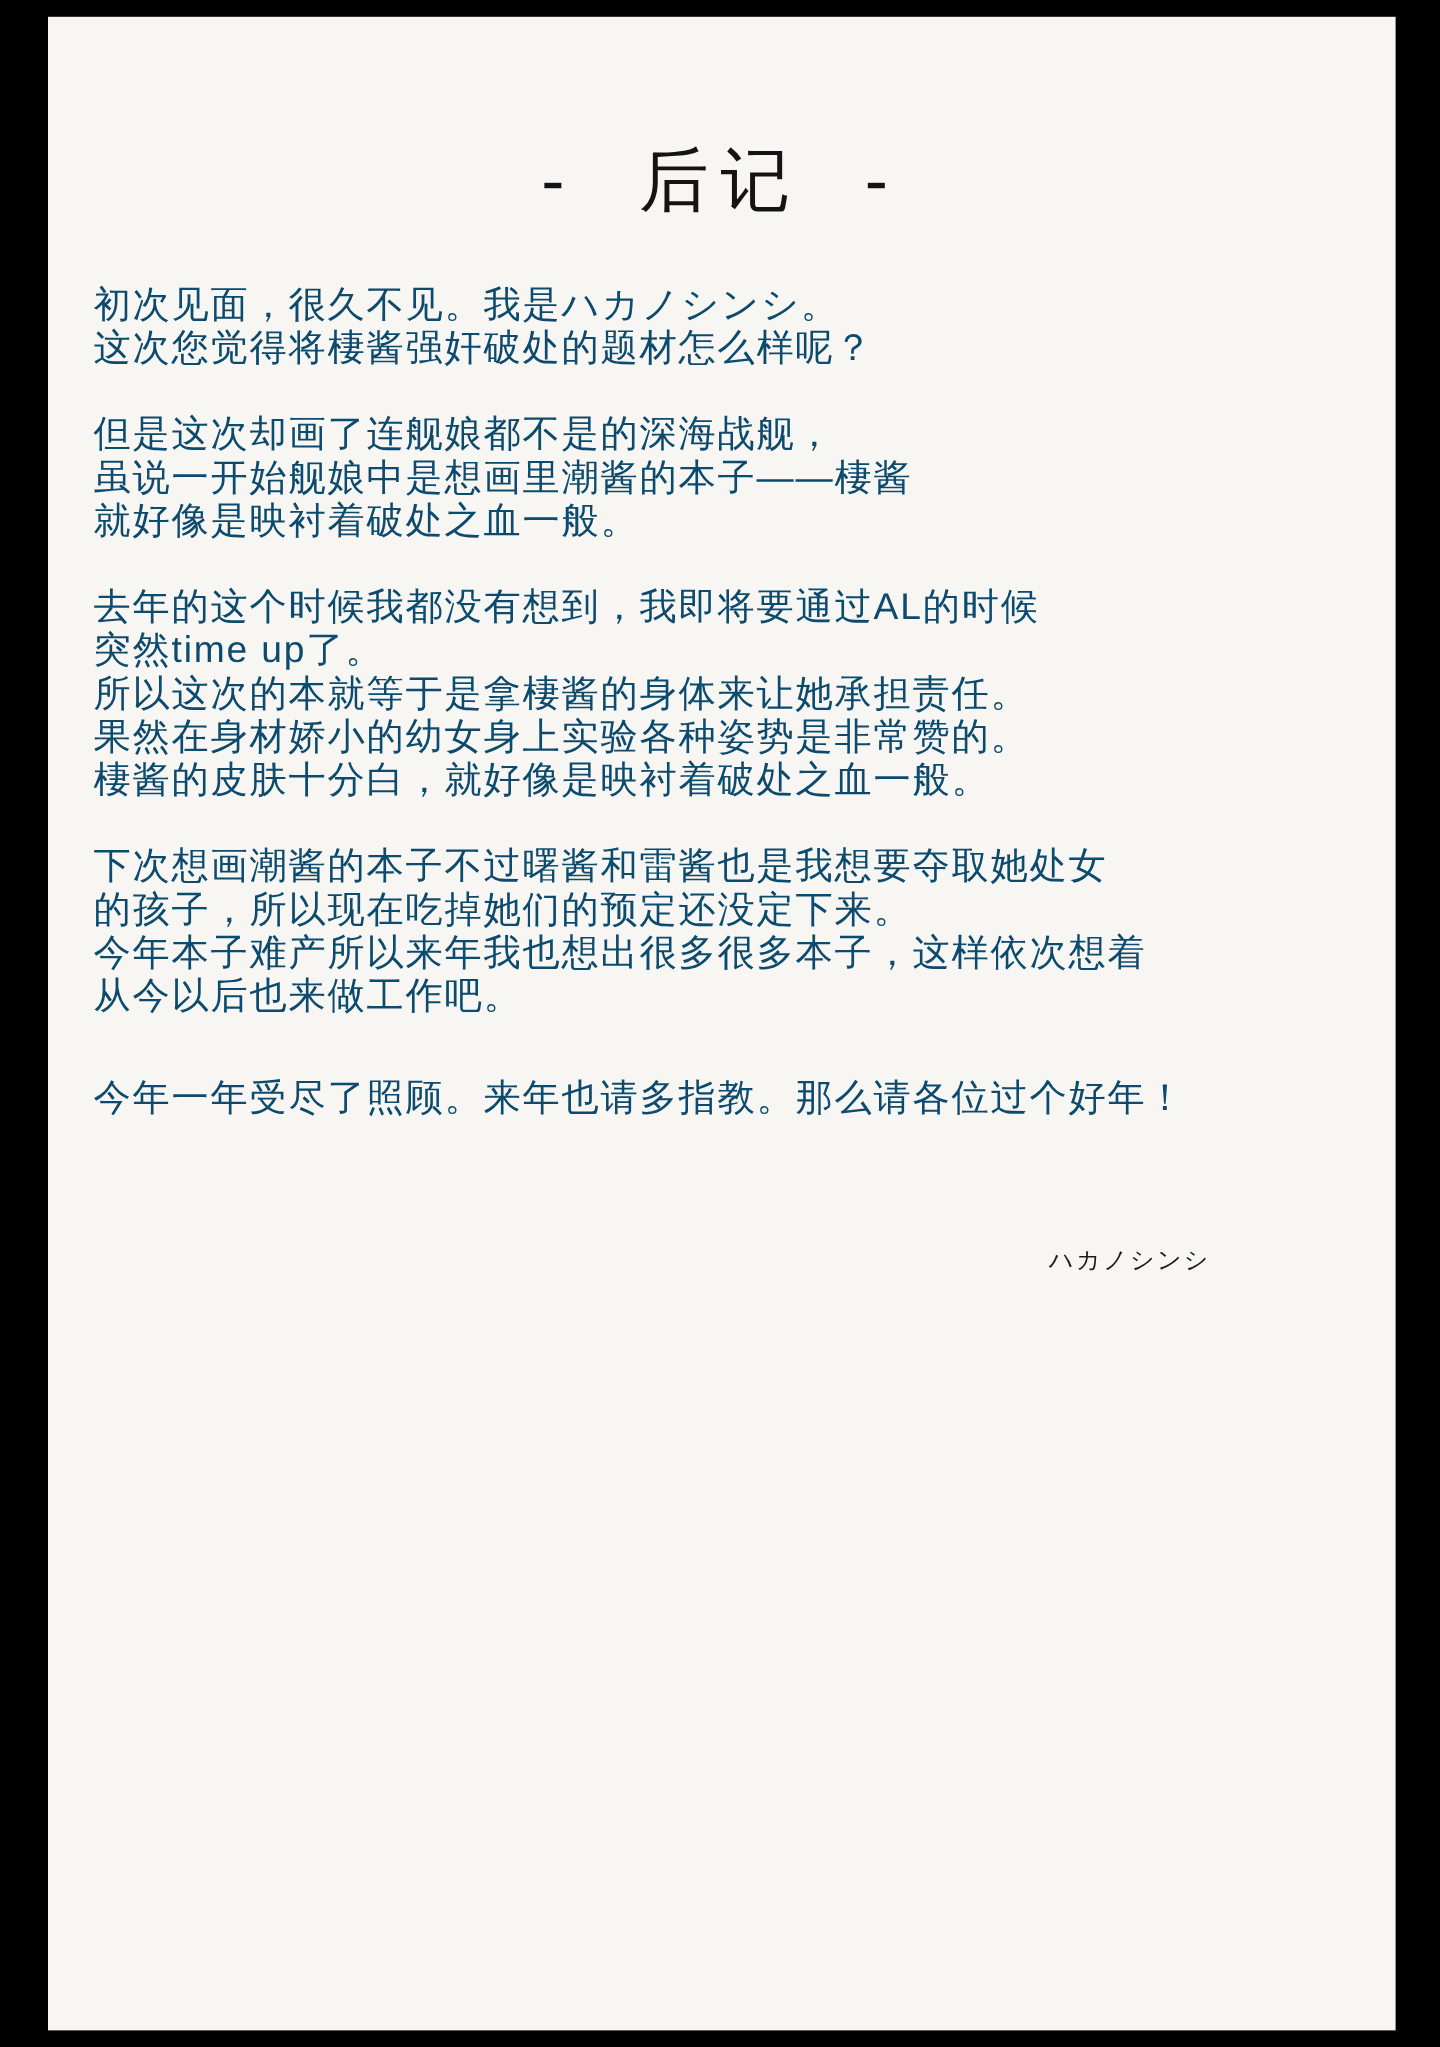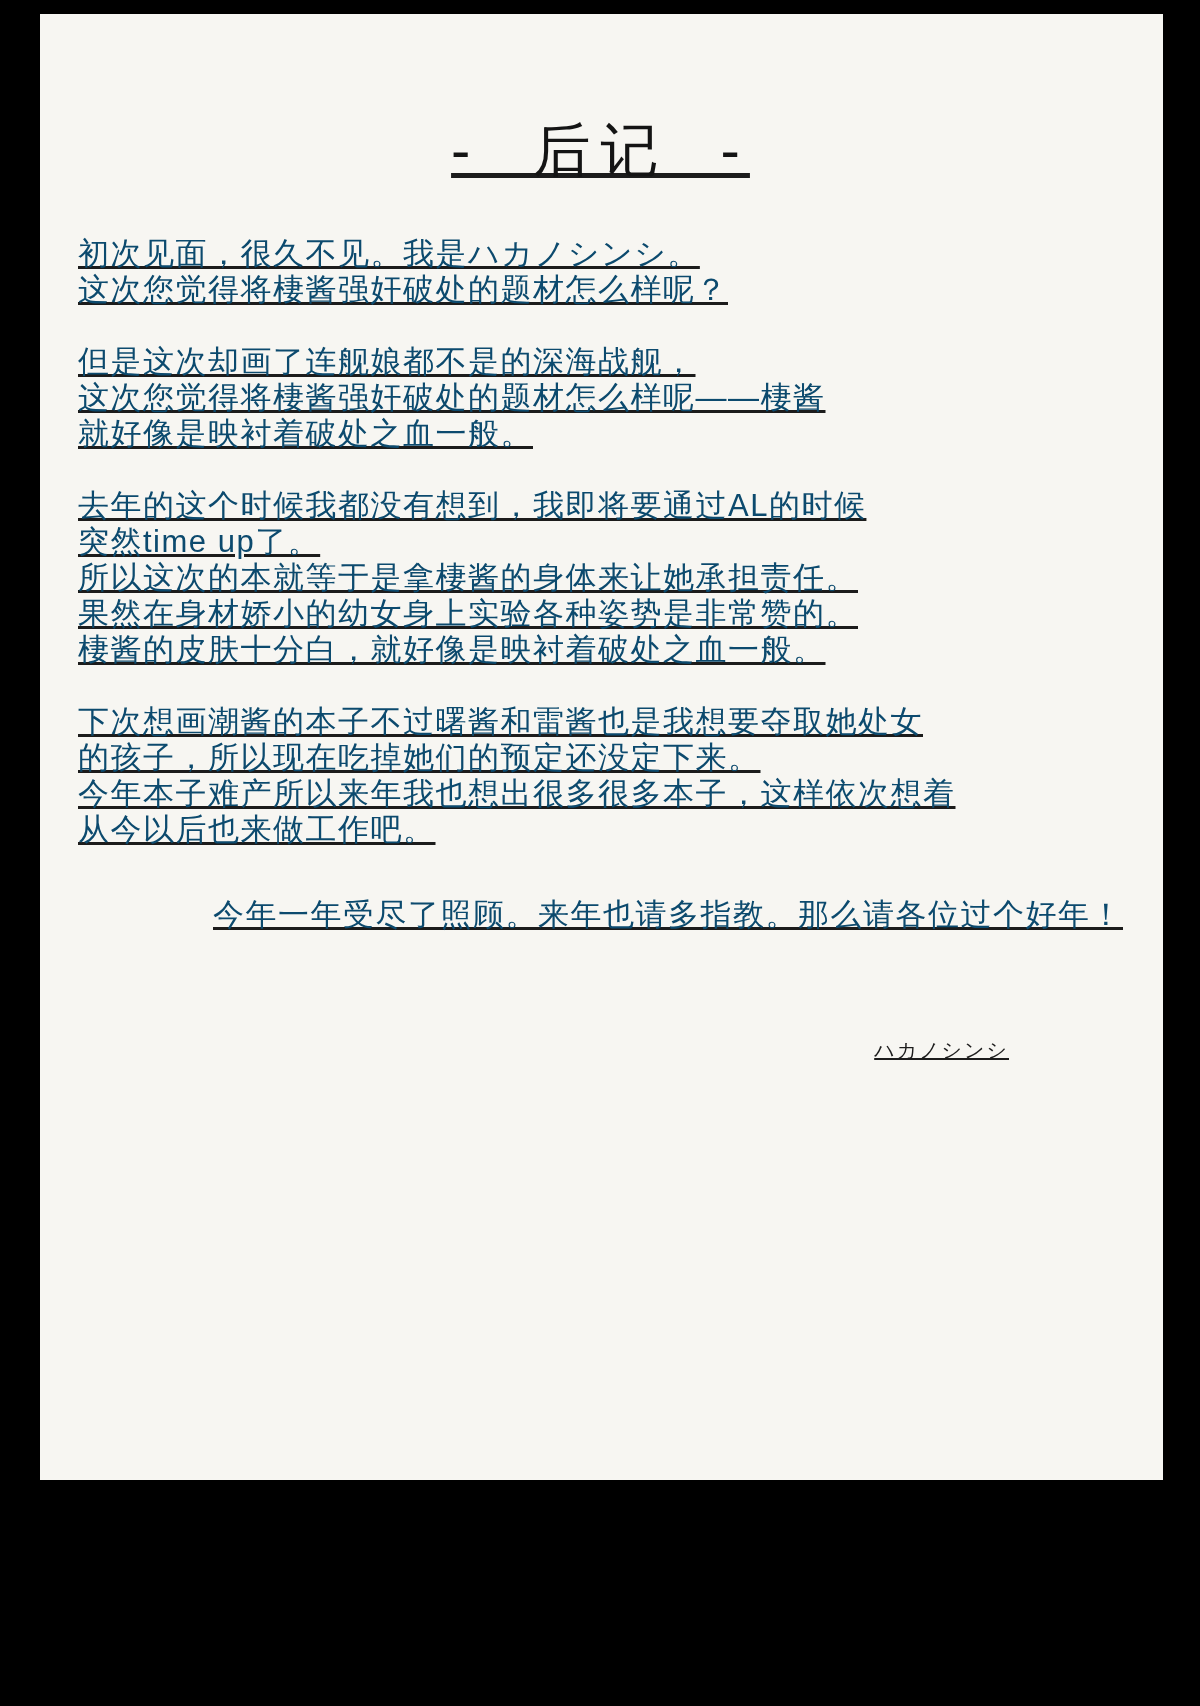--- a/index.html
+++ b/index.html
@@ -9,43 +9,41 @@
     width: 1200px;
     height: 1706px;
     position: relative;
     font-family: "Liberation Sans", "DejaVu Sans", sans-serif;
   }
   .page {
     position: absolute;
     left: 40px;
     top: 14px;
     width: 1123px;
-    height: 1466px;
+    height: 1678px;
     background: #f7f6f2;
     color: #1c1c1c;
     box-sizing: border-box;
     padding: 0 40px 0 38px;
     overflow: hidden;
-    text-decoration: underline;
   }
   .title {
     margin: 98px 0 46px 0;
     text-align: center;
     font-size: 58px;
     font-weight: normal;
     letter-spacing: 10px;
     word-spacing: 26px;
     color: #141414;
   }
   .para {
     margin: 0 0 36px 0;
   }
   .para.closing {
     margin-top: 49px;
-    text-align: right;
   }
   .line {
     font-size: 31px;
     line-height: 36px;
     letter-spacing: 1.5px;
     white-space: pre;
     color: #0c4a6e;
   }
   .signature {
     margin-top: 104px;
@@ -63,21 +61,21 @@
 
   <h1 class="title">- 后记 -</h1>
 
   <div class="para">
     <div class="line">初次见面，很久不见。我是ハカノシンシ。</div>
     <div class="line">这次您觉得将棲酱强奸破处的题材怎么样呢？</div>
   </div>
 
   <div class="para">
     <div class="line">但是这次却画了连舰娘都不是的深海战舰，</div>
-    <div class="line">这次您觉得将棲酱强奸破处的题材怎么样呢——棲酱</div>
+    <div class="line">虽说一开始舰娘中是想画里潮酱的本子——棲酱</div>
     <div class="line">就好像是映衬着破处之血一般。</div>
   </div>
 
   <div class="para">
     <div class="line">去年的这个时候我都没有想到，我即将要通过AL的时候</div>
     <div class="line">突然time up了。</div>
     <div class="line">所以这次的本就等于是拿棲酱的身体来让她承担责任。</div>
     <div class="line">果然在身材娇小的幼女身上实验各种姿势是非常赞的。</div>
     <div class="line">棲酱的皮肤十分白，就好像是映衬着破处之血一般。</div>
   </div>

